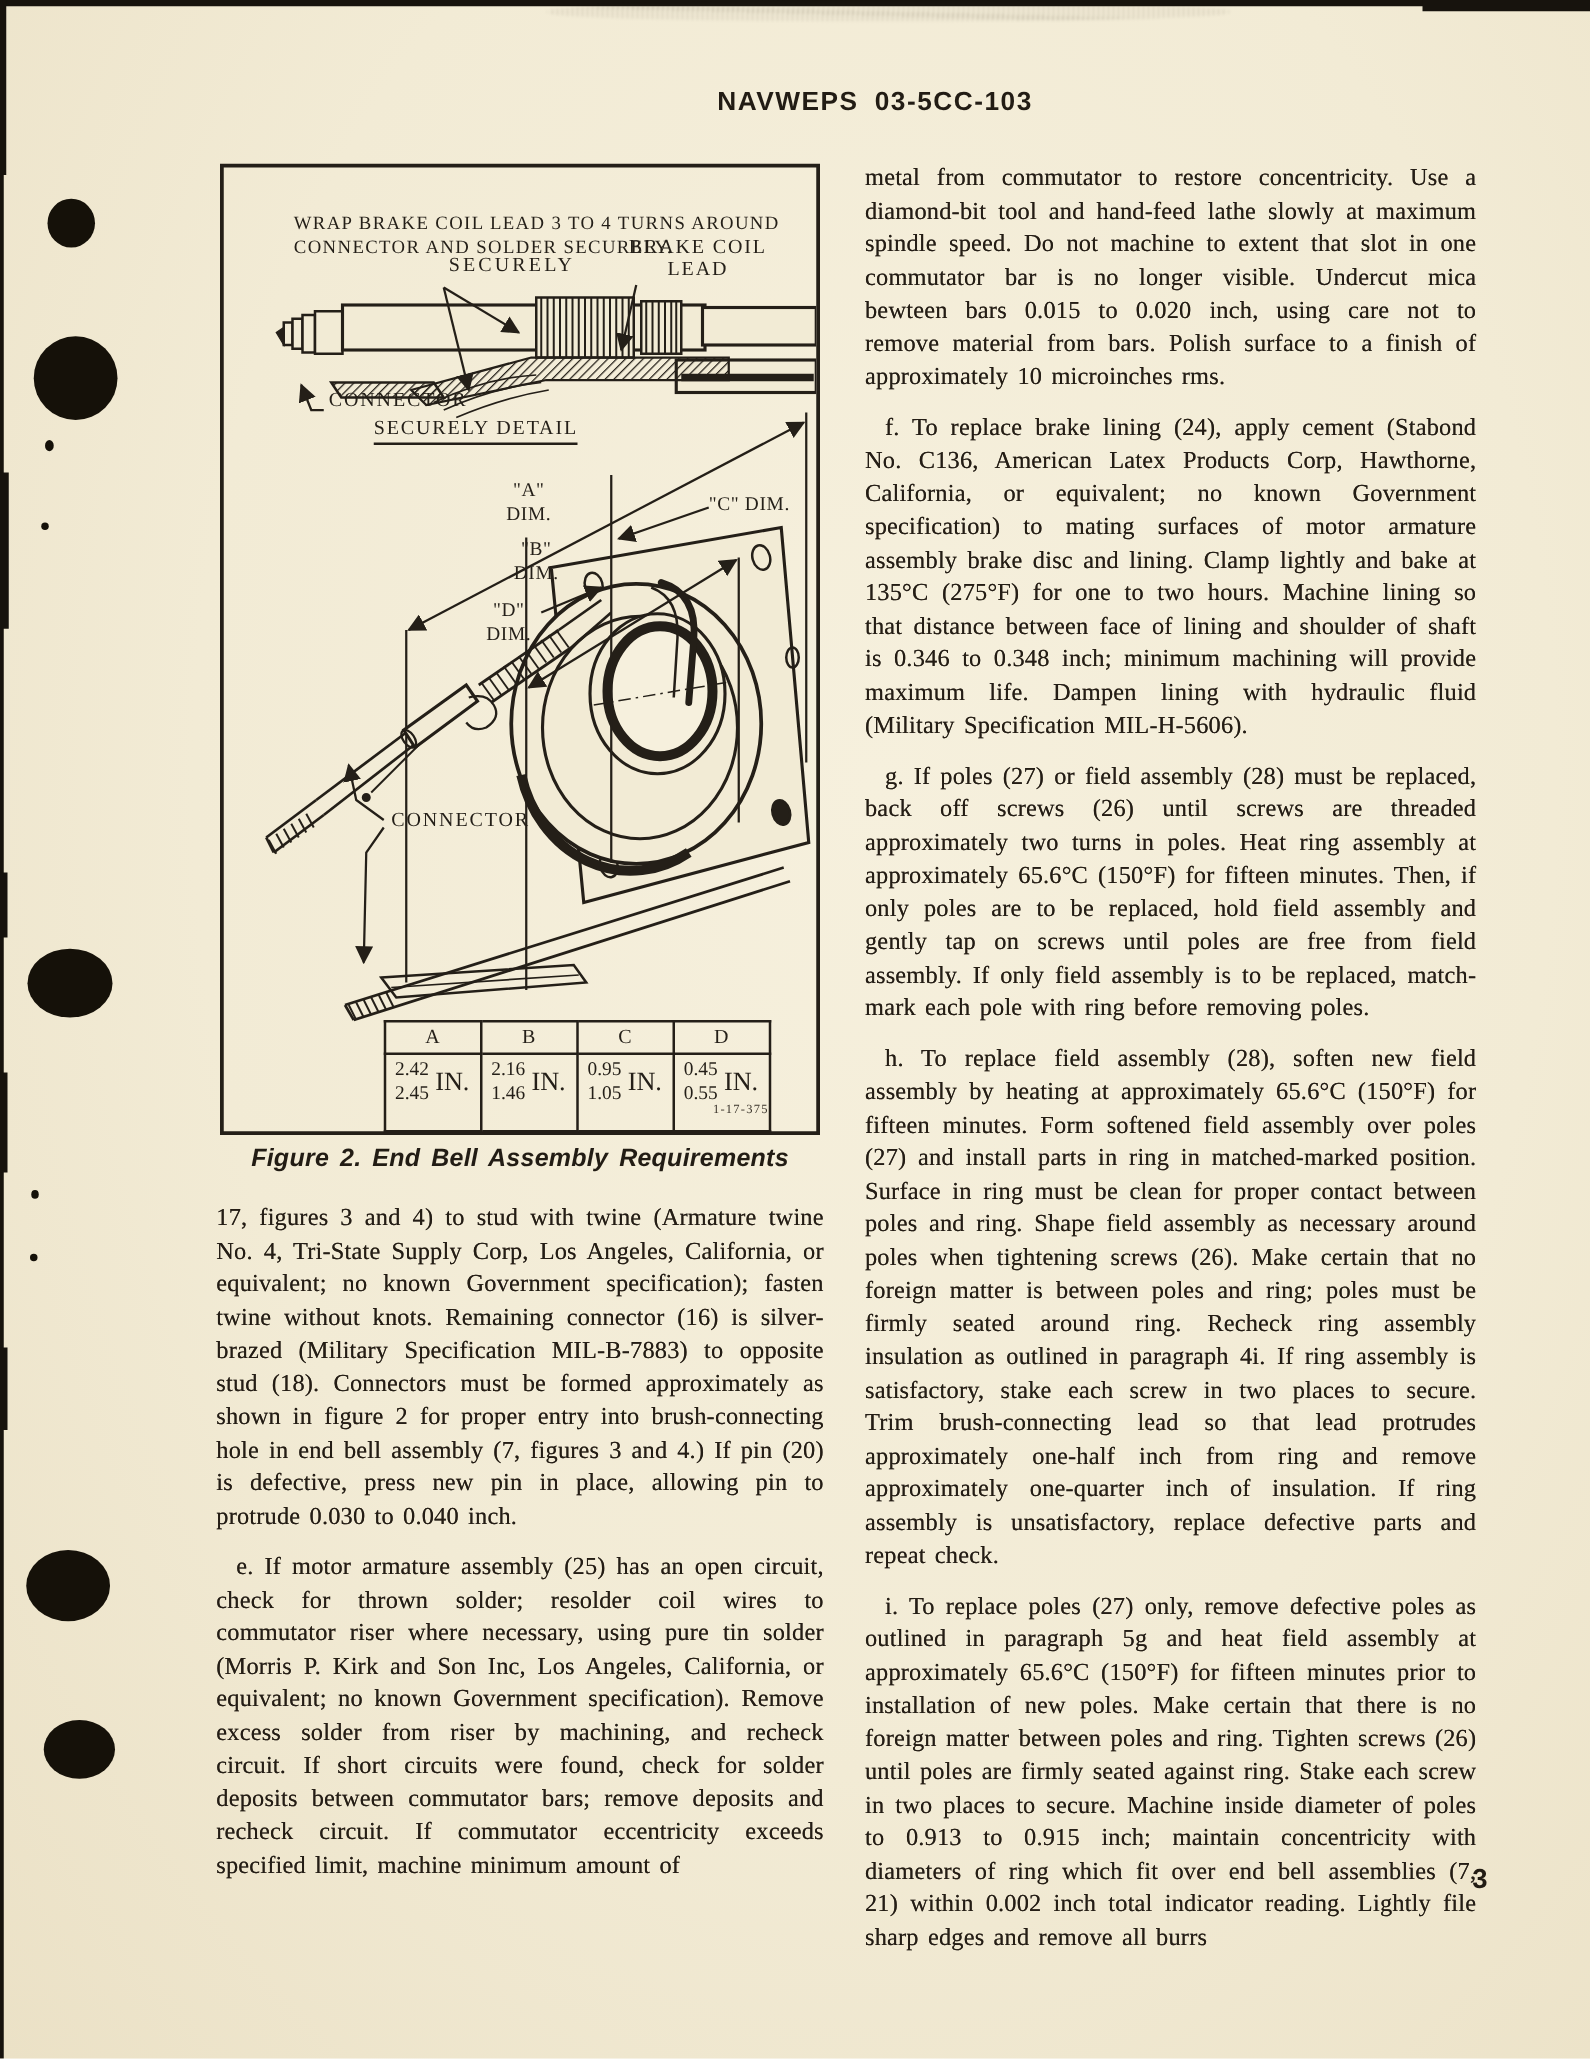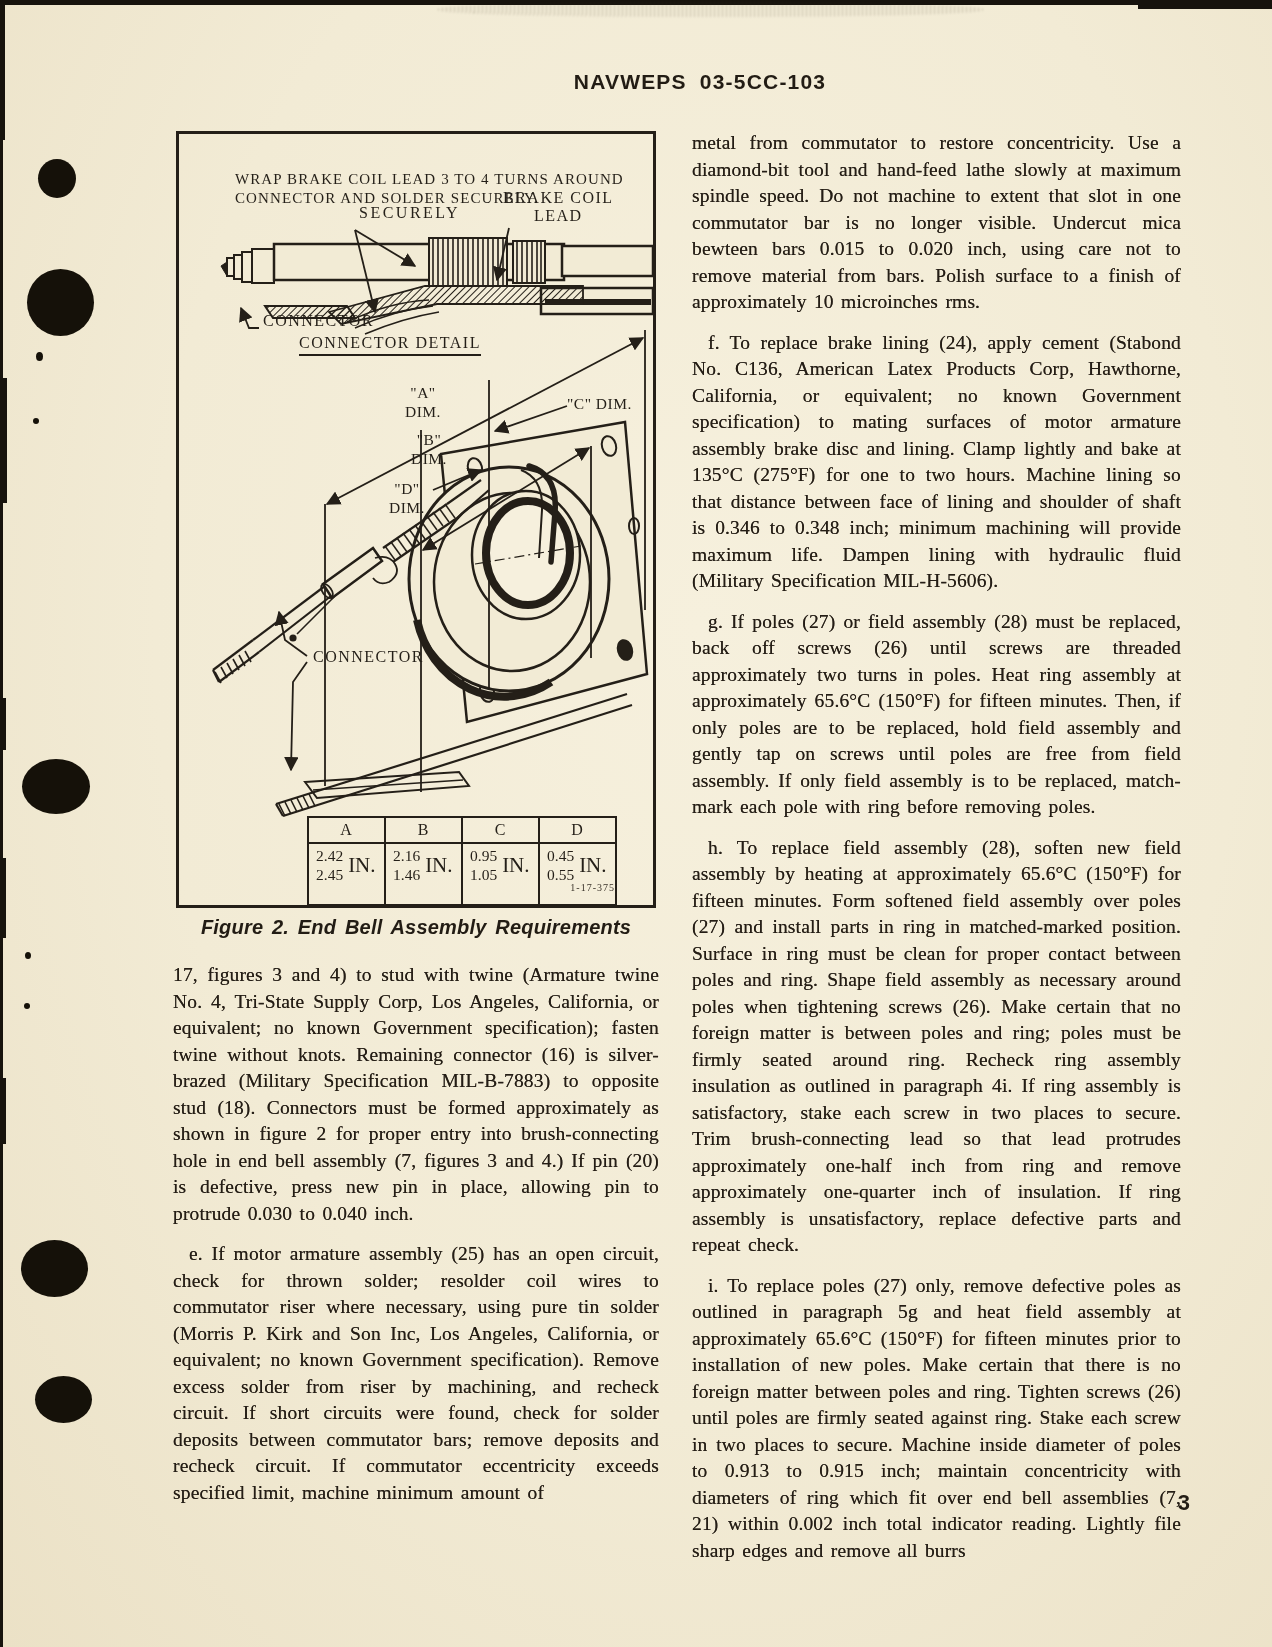--- a/index.html
+++ b/index.html
@@ -244,21 +244,21 @@
     <div class="fl fig-warning">
       <div>WRAP BRAKE COIL LEAD 3 TO 4 TURNS AROUND</div>
       <div>CONNECTOR AND SOLDER SECURELY.</div>
     </div>
     <div class="fl lbl-sleeving">SECURELY</div>
     <div class="fl lbl-brake">
       <div>BRAKE COIL</div>
       <div>LEAD</div>
     </div>
     <div class="fl lbl-conn-upper">CONNECTOR</div>
-    <div class="fl lbl-conn-detail">CONNECTOR DETAIL</div>
+    <div class="fl lbl-conn-detail">SECURELY DETAIL</div>
     <div class="fl dim lbl-dim-a">
       <div>"A"</div>
       <div>DIM.</div>
     </div>
     <div class="fl lbl-dim-c">"C" DIM.</div>
     <div class="fl dim lbl-dim-b">
       <div>"B"</div>
       <div>DIM.</div>
     </div>
     <div class="fl dim lbl-dim-d">

